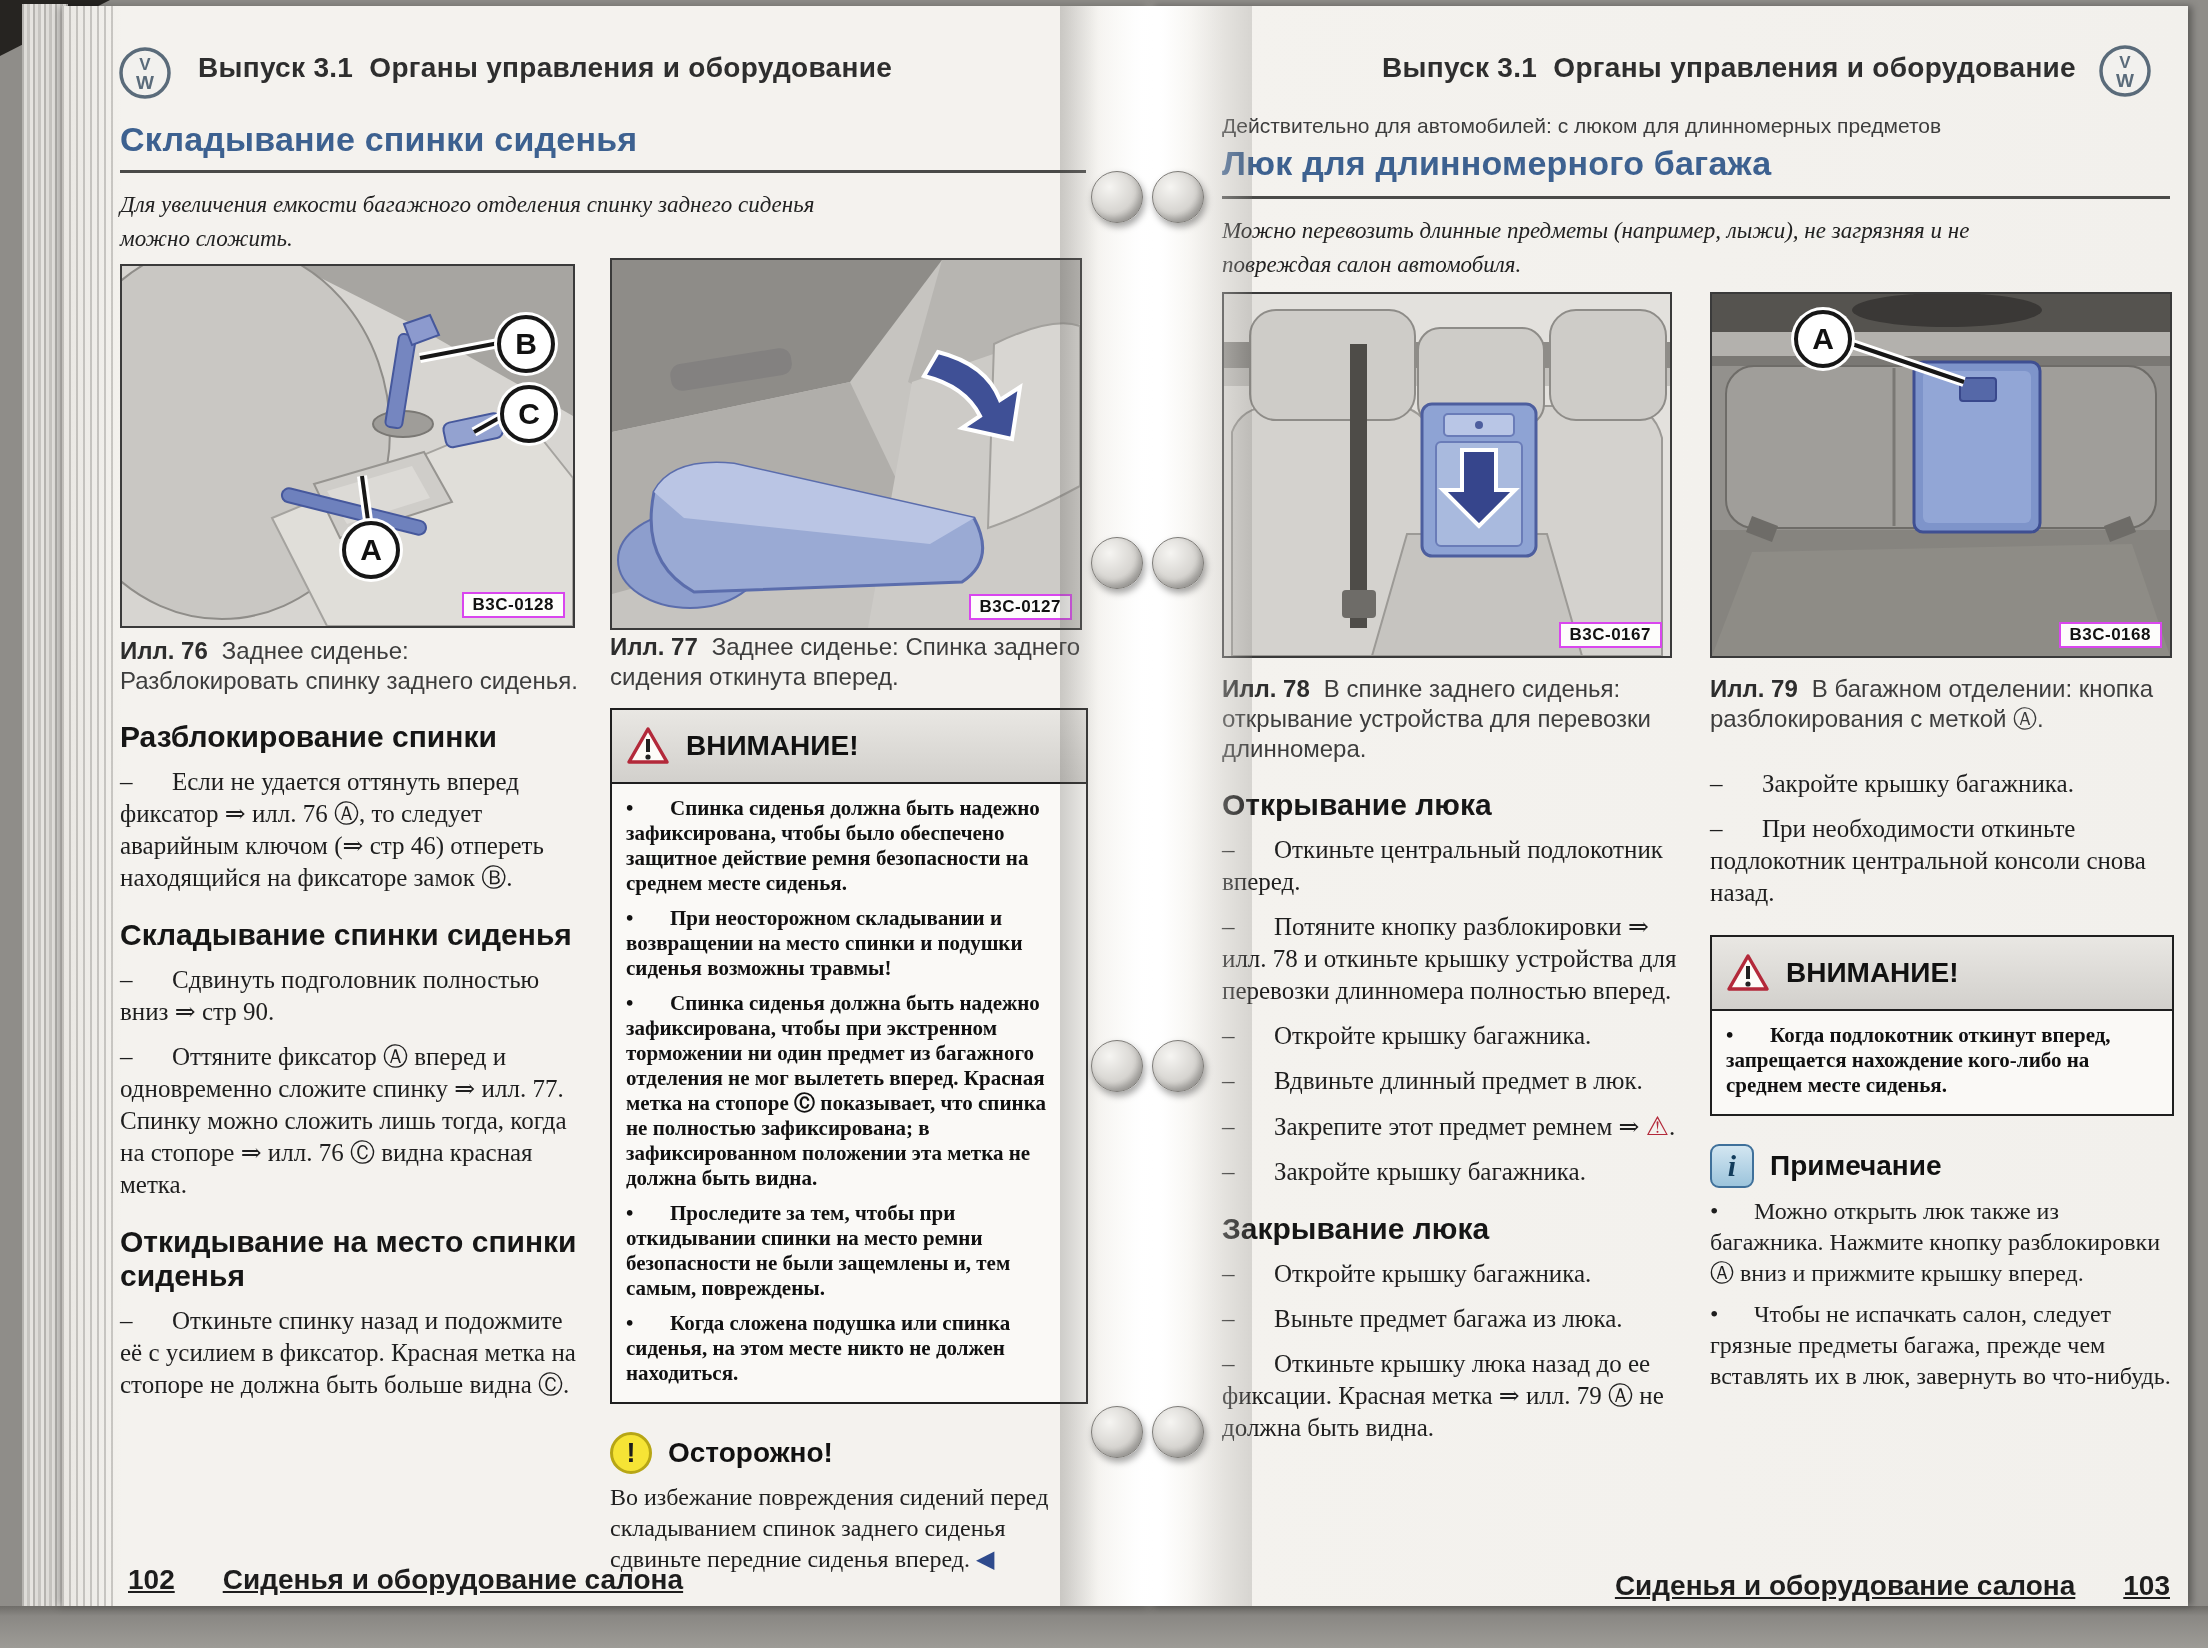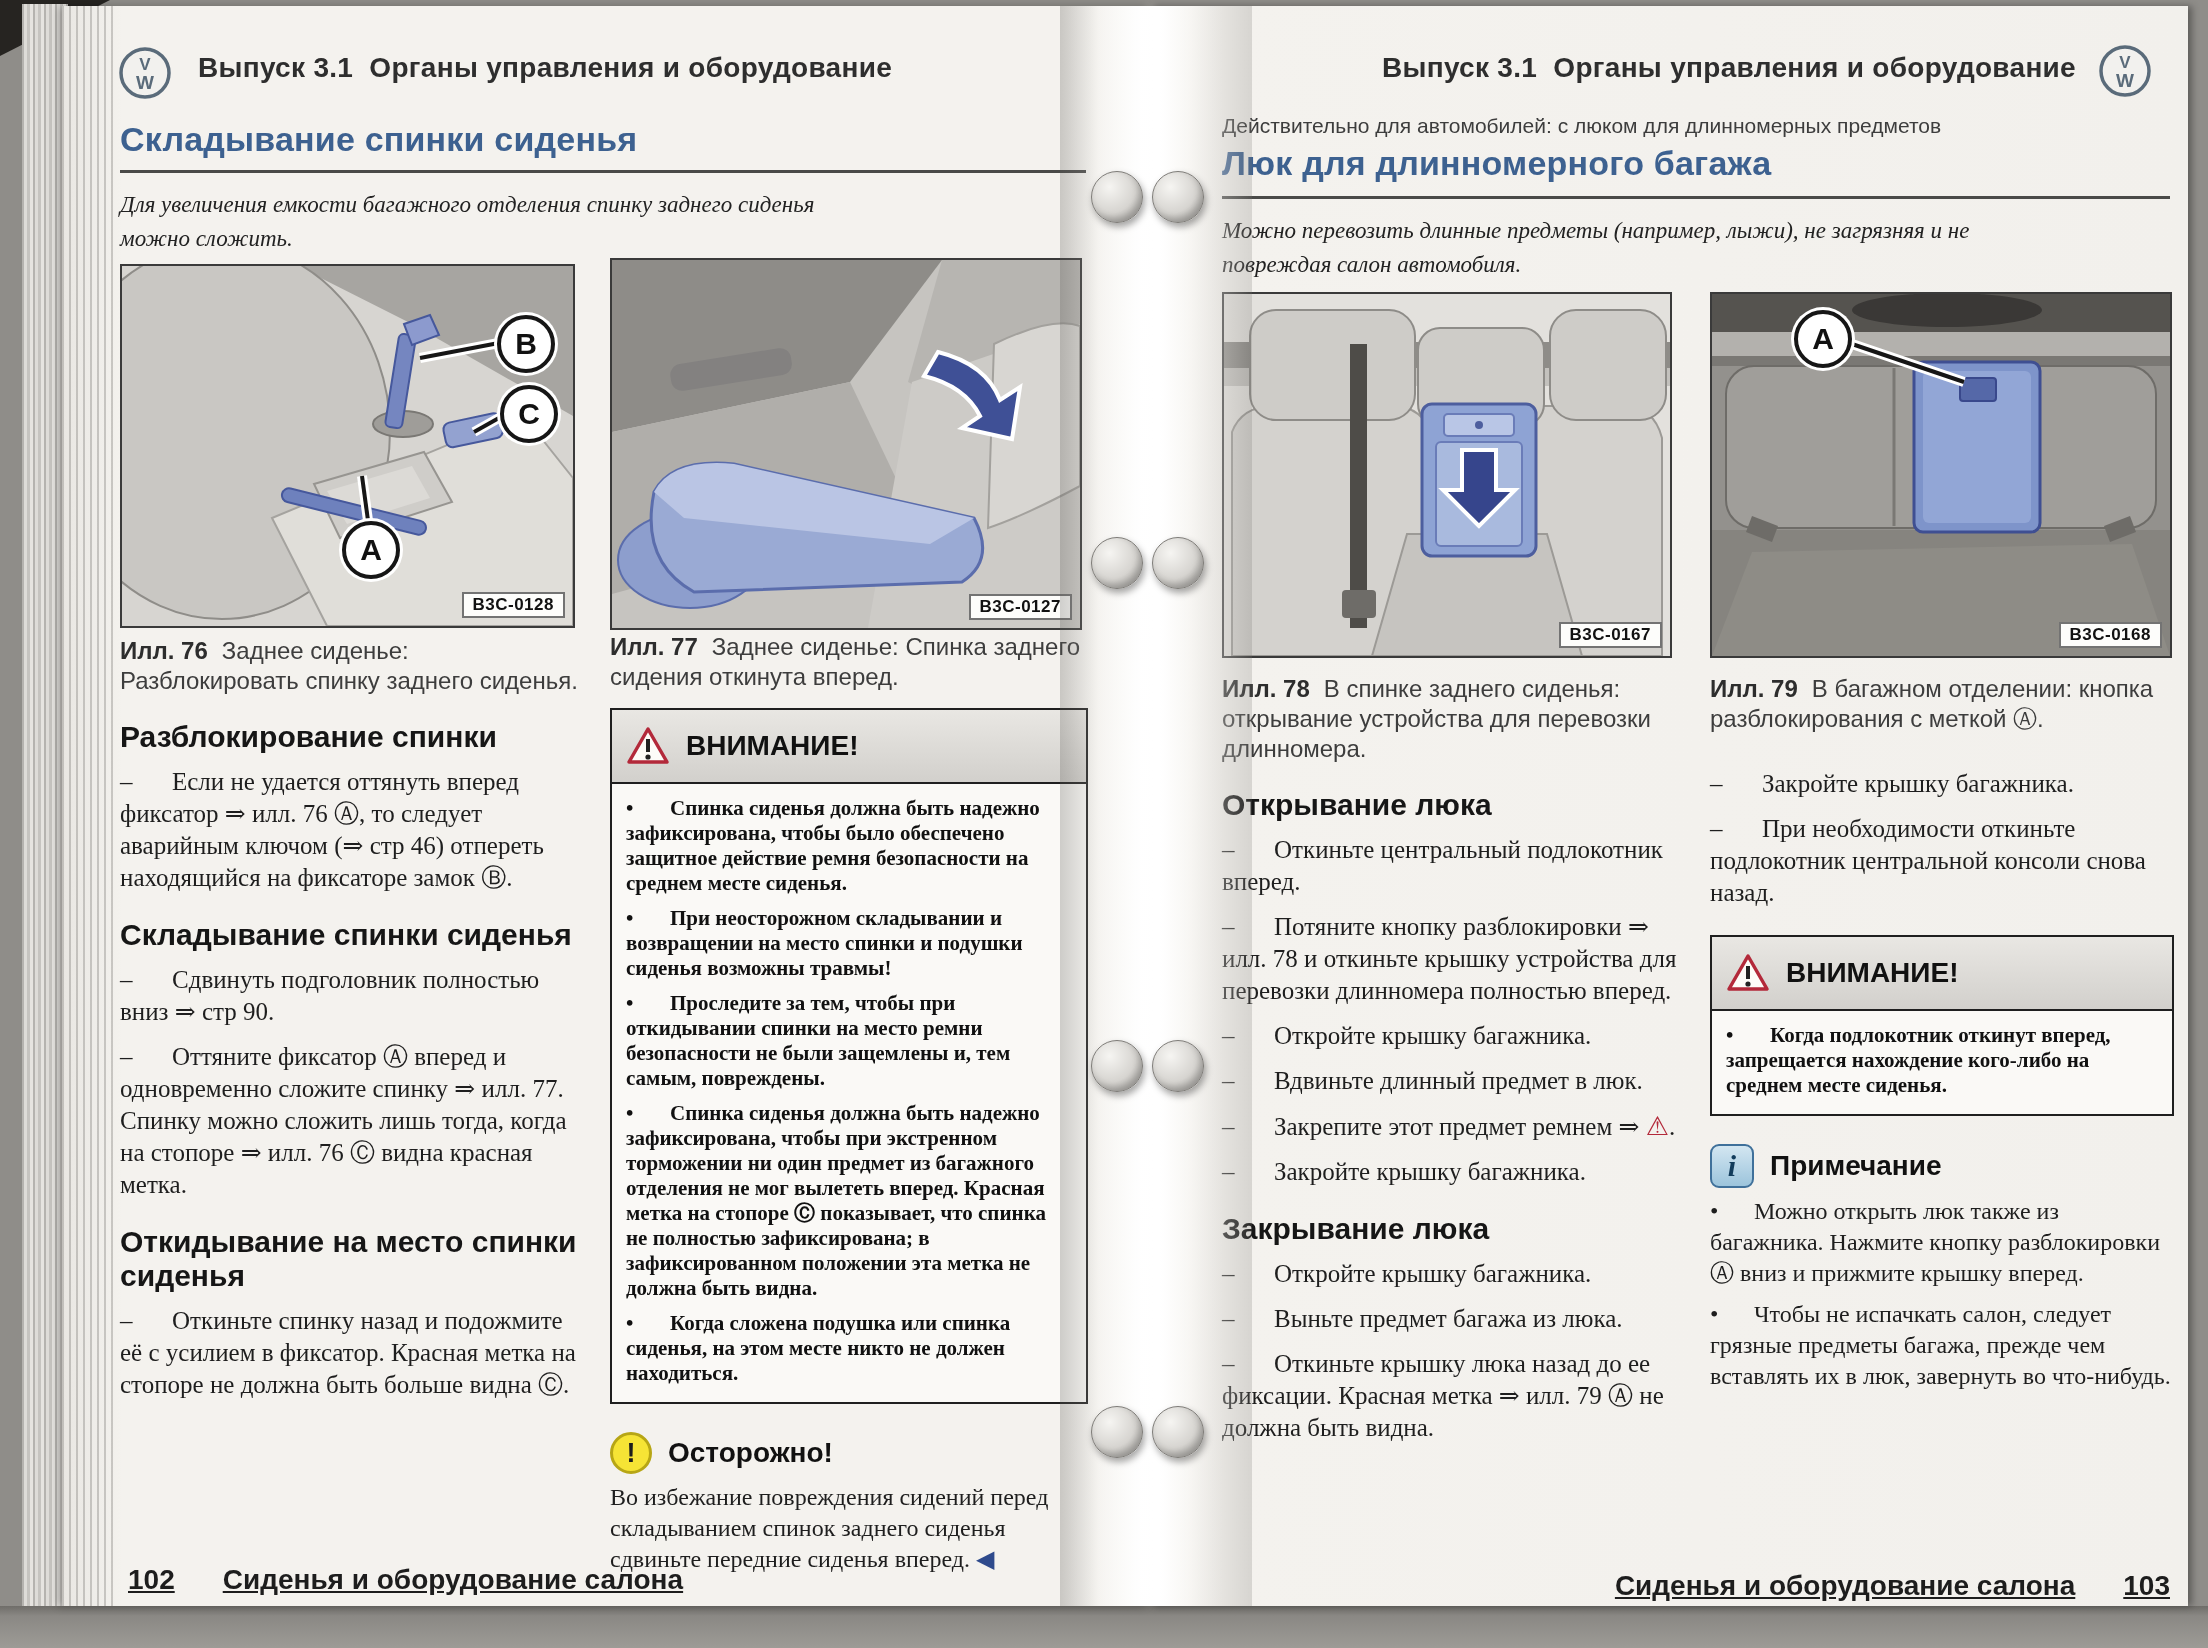--- a/index.html
+++ b/index.html
@@ -38,21 +38,21 @@
   .hdr-text{position:absolute;font:bold 28px var(--sans);color:#2e2e2e;letter-spacing:.3px;white-space:pre;}
   .vw-logo{position:absolute;}
   .sec-title{position:absolute;font:bold 34px var(--sans);color:var(--blue);letter-spacing:.2px;}
   .rule{position:absolute;height:3px;background:#4a4a48;}
   .intro{position:absolute;font:italic 23px/34px var(--serif);color:#222;}
   .avail{position:absolute;font:21px var(--sans);color:#3d3d3d;}
 
   
   .fig{position:absolute;border:2px solid #3a3a3a;background:#d7d5d1;overflow:hidden;}
   .fig svg{display:block;}
-  .figcode{position:absolute;right:8px;bottom:8px;background:#fdfdfb;border:2px solid #737373;
+  .figcode{position:absolute;right:8px;bottom:8px;background:#fdfdfb;border:2px solid #d946ef;
     font:bold 17px var(--sans);color:#111;padding:1px 9px;letter-spacing:.5px;}
   .callout{position:absolute;width:58px;height:58px;border-radius:50%;background:#fff;border:4px solid #161616;
     box-shadow:0 0 0 3px #fff;display:flex;align-items:center;justify-content:center;
     font:bold 30px var(--sans);color:#111;}
 
   
   .col{position:absolute;}
   .caption{font:24px/30px var(--sans);color:#3d3d3d;margin-bottom:16px;}
   .caption .cap-label{font-weight:bold;color:#2d2d2d;margin-right:14px;}
   .body-p{font:25px/32px var(--serif);color:var(--ink);margin-bottom:13px;}
@@ -172,22 +172,22 @@
         <svg width="44" height="40" viewBox="0 0 44 40">
           <path d="M22 3 L41 36 H3 Z" fill="#fdfcf8" stroke="#b3293a" stroke-width="3.5" stroke-linejoin="round"></path>
           <rect x="20" y="13" width="4" height="13" fill="#222"></rect>
           <circle cx="22" cy="31" r="2.6" fill="#222"></circle>
         </svg>
         <span class="wb-title">ВНИМАНИЕ!</span>
       </div>
       <div class="wb-body">
         <div class="witem"><span class="bul">•</span><span>Спинка сиденья должна быть надежно зафиксирована, чтобы было обеспечено защитное действие ремня безопасности на среднем месте сиденья.</span></div>
         <div class="witem"><span class="bul">•</span><span>При неосторожном складывании и возвращении на место спинки и подушки сиденья возможны травмы!</span></div>
+        <div class="witem"><span class="bul">•</span><span>Спинка сиденья должна быть надежно зафиксирована, чтобы при экстренном торможении ни один предмет из багажного отделения не мог вылететь вперед. Красная метка на стопоре Ⓒ показывает, что спинка не полностью зафиксирована; в зафиксированном положении эта метка не должна быть видна.</span></div>
         <div class="witem"><span class="bul">•</span><span>Проследите за тем, чтобы при откидывании спинки на место ремни безопасности не были защемлены и, тем самым, повреждены.</span></div>
-        <div class="witem"><span class="bul">•</span><span>Спинка сиденья должна быть надежно зафиксирована, чтобы при экстренном торможении ни один предмет из багажного отделения не мог вылететь вперед. Красная метка на стопоре Ⓒ показывает, что спинка не полностью зафиксирована; в зафиксированном положении эта метка не должна быть видна.</span></div>
         <div class="witem"><span class="bul">•</span><span>Когда сложена подушка или спинка сиденья, на этом месте никто не должен находиться.</span></div>
       </div>
     </div>
 
     <div class="softbox">
       <div class="soft-head">
         <div class="caution-icon">!</div>
         <span class="soft-title">Осторожно!</span>
       </div>
       <div class="soft-body">

